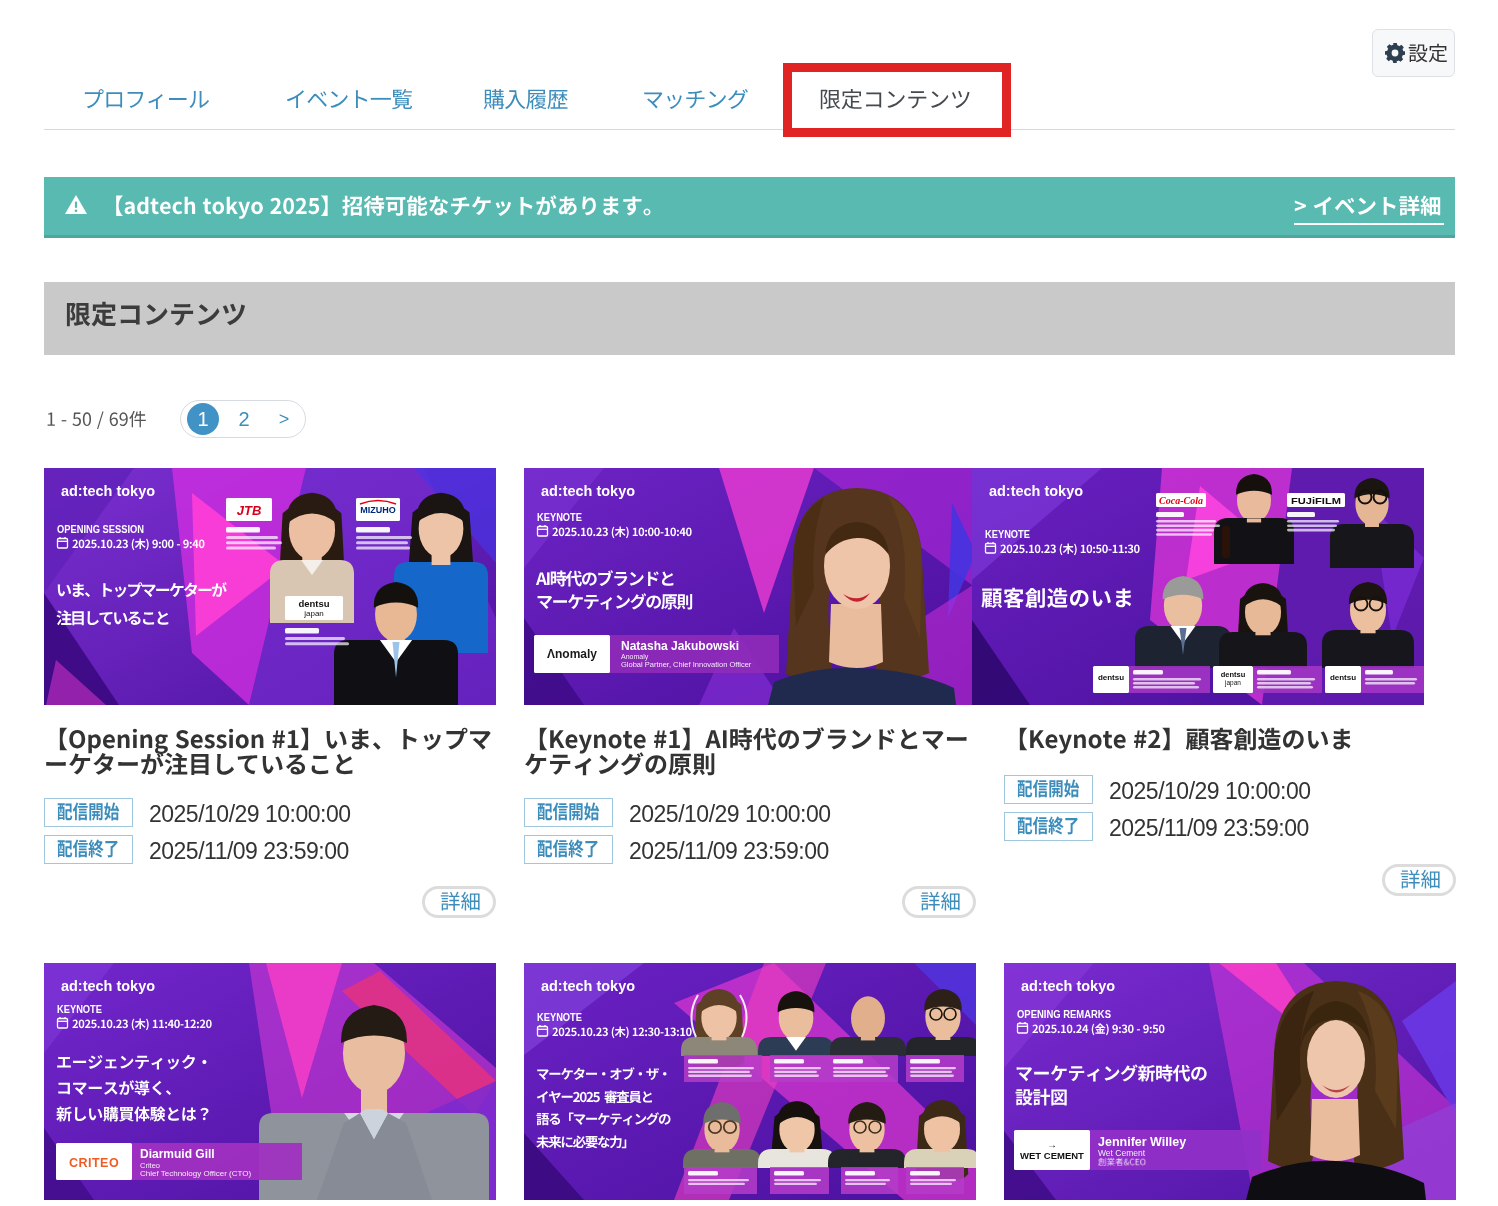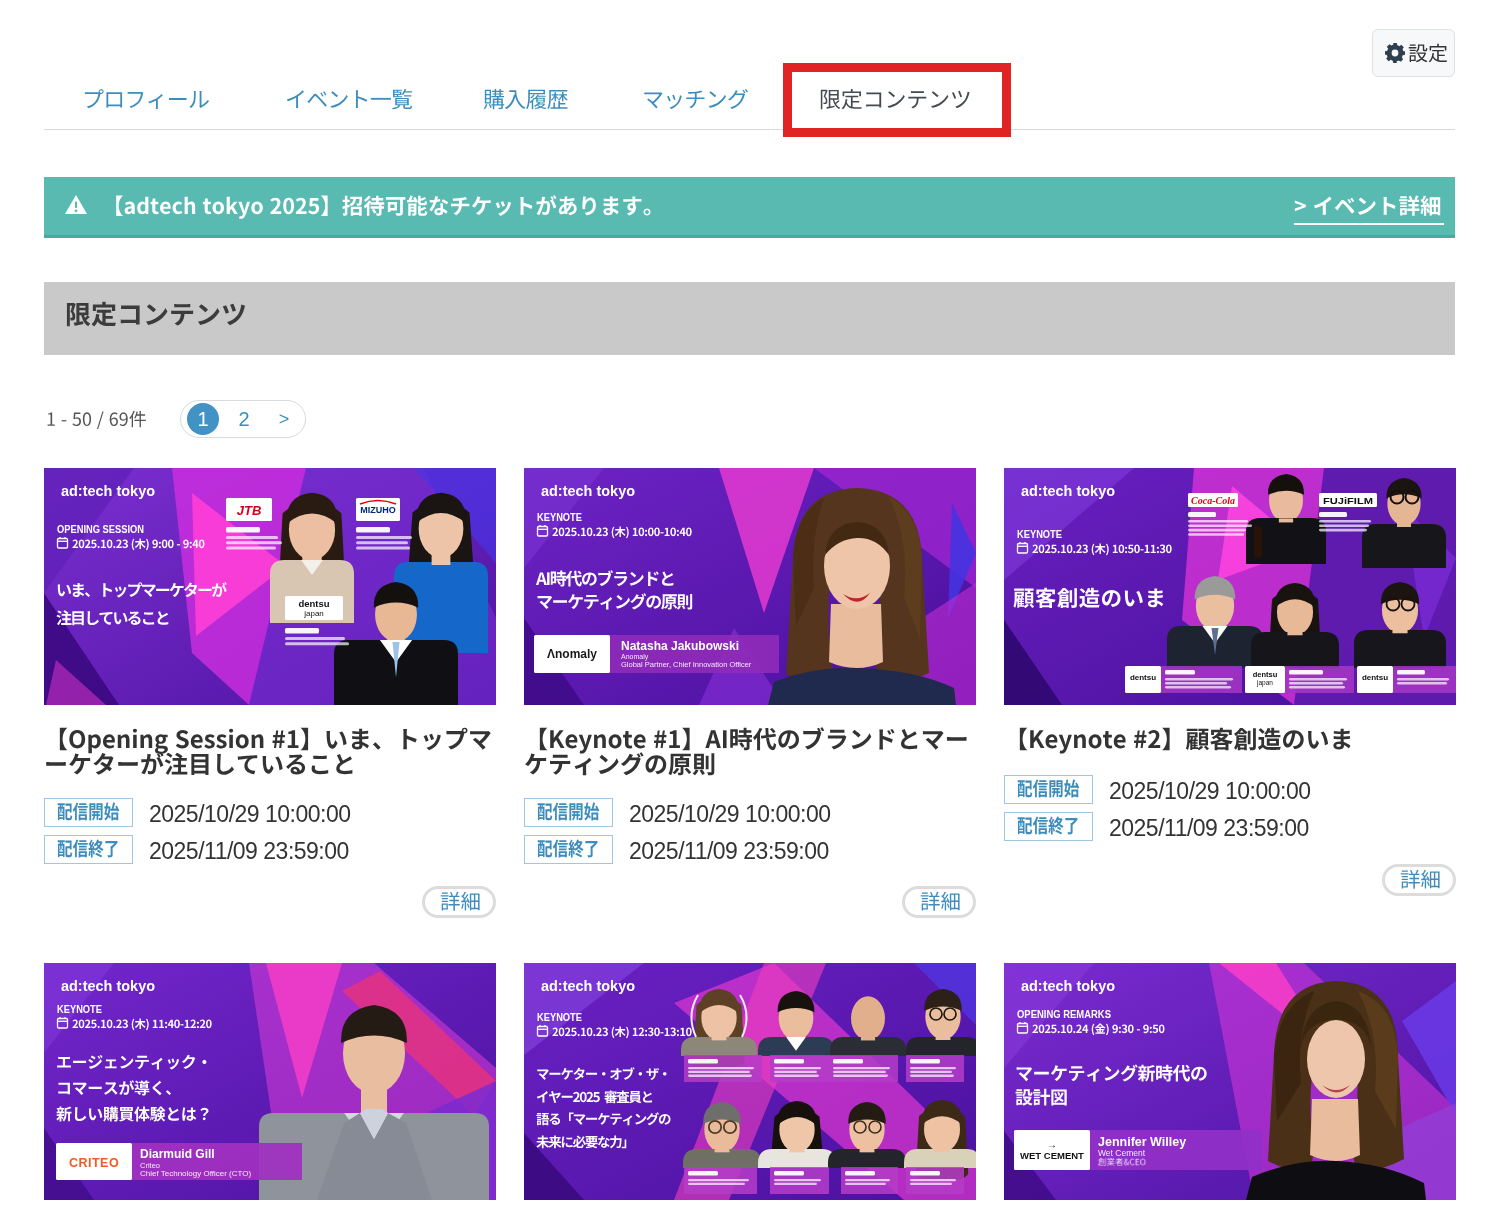--- a/index.html
+++ b/index.html
@@ -512,21 +512,21 @@
         <use href="#b30c6" x="2753"></use>
         <use href="#b30a3" x="3671"></use>
         <use href="#b30f3" x="4588"></use>
         <use href="#b30b0" x="5506"></use>
         <use href="#b306e" x="6424"></use>
         <use href="#b539f" x="7341"></use>
         <use href="#b5247" x="8259"></use>
       </g>
     </svg>
   </div>
-<div style="position:absolute;left:1004px;top:468px;width:452px;height:237px">
+<div style="position:absolute;left:972px;top:468px;width:452px;height:237px">
     <svg width="452" height="237" viewBox="0 0 452 237" style="display:block">
       <defs>
         <linearGradient id="bg3" x1="0" y1="0" x2="1" y2="1">
           <stop offset="0" stop-color="#6a1fc0"></stop>
           <stop offset="1" stop-color="#47109a"></stop>
         </linearGradient>
       </defs>
       <rect width="452" height="237" fill="url(#bg3)"></rect>
       <polygon points="0,0 130,0 0,112" fill="#7e37d8" opacity="0.7"></polygon>
       <polygon points="320,0 452,0 452,237 290,237" fill="#5f1cae" opacity="0.9"></polygon>

